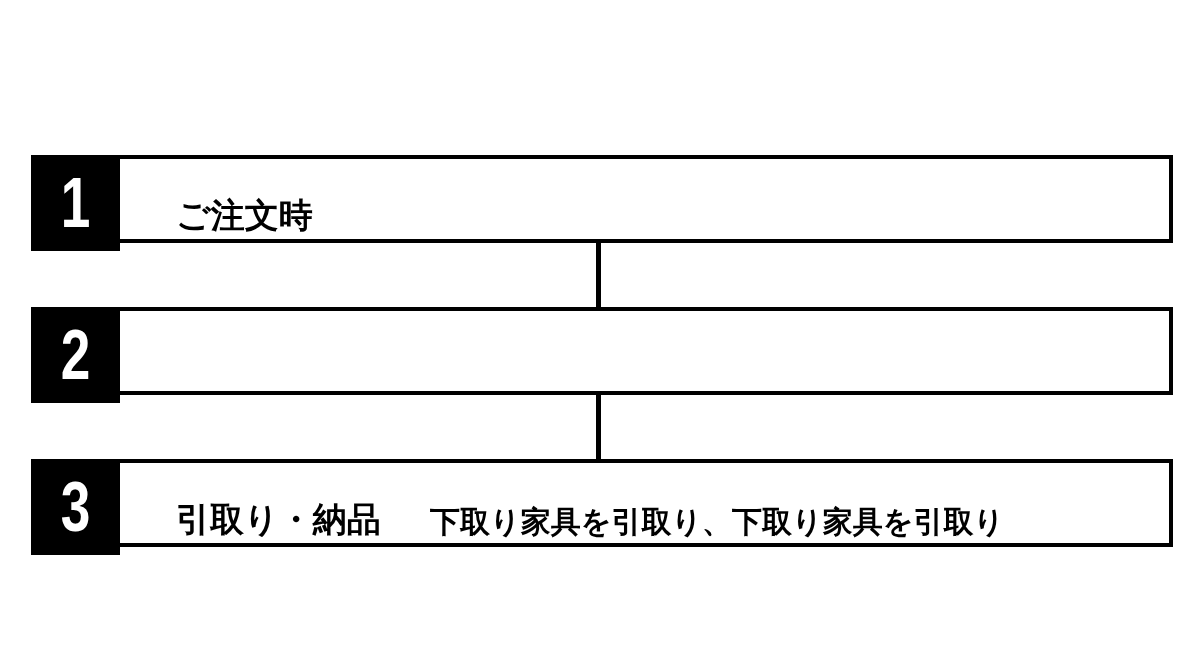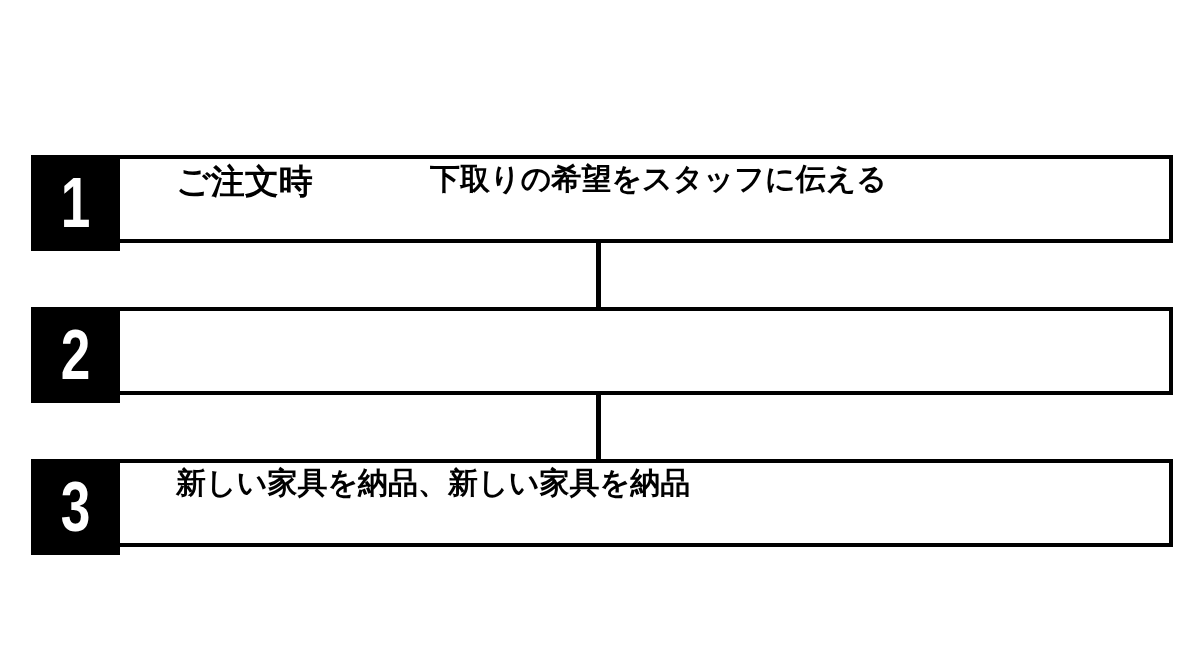--- a/index.html
+++ b/index.html
@@ -42,21 +42,21 @@
     font-size: 70px;
     font-weight: 700;
     line-height: 1;
     transform: scaleX(0.76);
     letter-spacing: 0;
   }
   .content {
     height: 100%;
     margin-left: 141px;
     display: flex;
-    align-items: flex-start;
+    align-items: flex-end;
     white-space: nowrap;
   }
   .title {
     font-size: 34px;
     font-weight: 700;
     min-width: 254px;
     flex-shrink: 0;
   }
   .desc {
     font-size: 30px;
@@ -75,38 +75,38 @@
 <body>
 
 <div class="canvas">
 
   <div class="step step-1">
     <div class="badge">
       <span class="num">1</span>
     </div>
     <div class="content">
       <span class="title">ご注文時</span>
-      <span class="desc">下取りの希望をスタッフに伝える</span>
     </div>
   </div>
 
   <div class="connector connector-1"></div>
 
   <div class="step step-2">
     <div class="badge">
       <span class="num">2</span>
     </div>
     <div class="content">
     </div>
   </div>
 
   <div class="connector connector-2"></div>
 
   <div class="step step-3">
     <div class="badge">
       <span class="num">3</span>
     </div>
     <div class="content">
-      <span class="desc">新しい家具を納品、新しい家具を納品</span>
+      <span class="title">引取り・納品</span>
+      <span class="desc">下取り家具を引取り、下取り家具を引取り</span>
     </div>
   </div>
 
 </div>
 
 </body></html>

